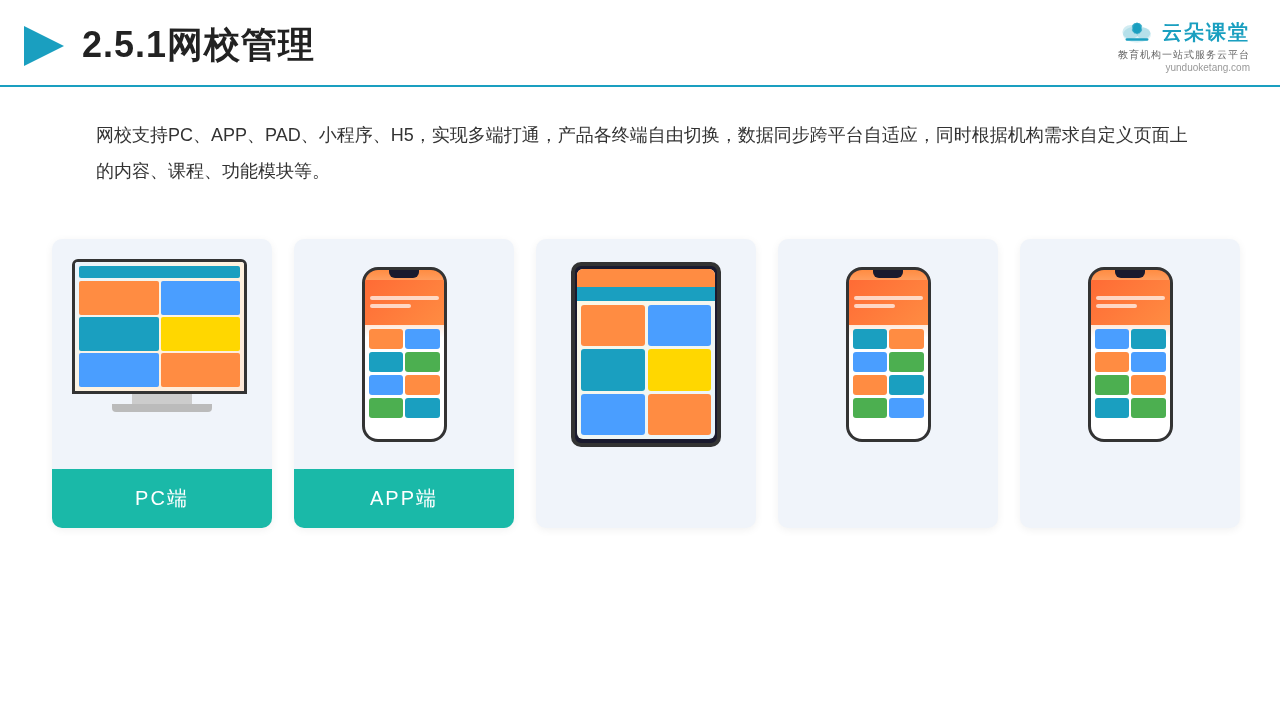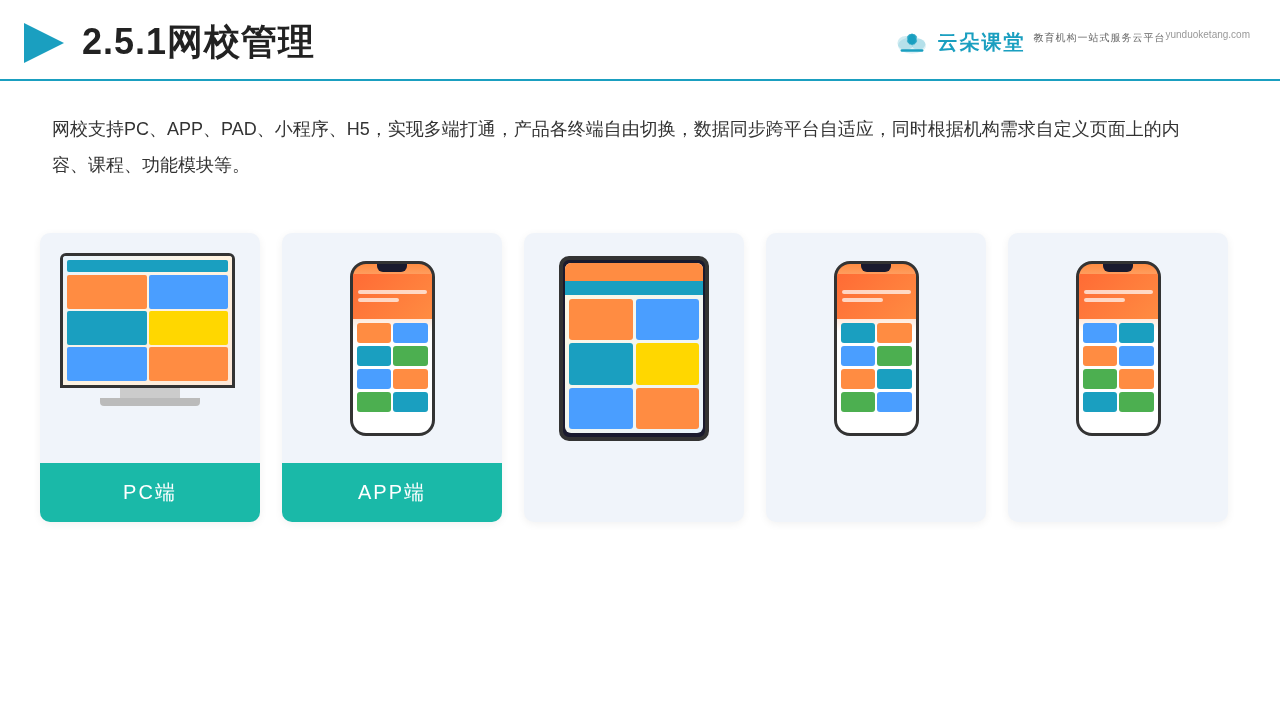--- a/index.html
+++ b/index.html
@@ -30,21 +30,22 @@
       height: 48px;
     }
     .page-title {
       font-size: 36px;
       font-weight: bold;
       color: #222;
       letter-spacing: 1px;
     }
     .logo-area {
       display: flex;
-      align-items: flex-start;
+      flex-direction: column;
+      align-items: flex-end;
     }
     .logo-cloud {
       display: flex;
       align-items: center;
       gap: 6px;
     }
     .logo-text-main {
       font-size: 20px;
       font-weight: bold;
       color: #1a9fc0;
@@ -58,30 +59,30 @@
       margin-top: 2px;
       margin-left: 8px;
     }
     .logo-url {
       font-size: 10px;
       color: #999;
     }
 
     
     .description {
-      padding: 30px 80px 10px 52px;
+      padding: 30px 80px 10px 96px;
       font-size: 18px;
       color: #333;
       line-height: 2;
     }
 
     
     .cards-container {
       display: flex;
-      justify-content: flex-start;
+      justify-content: flex-end;
       gap: 22px;
       padding: 30px 40px 16px 40px;
       margin-top: 10px;
     }
 
     .card {
       width: 220px;
       border-radius: 10px;
       background: #f0f4fa;
       overflow: hidden;

